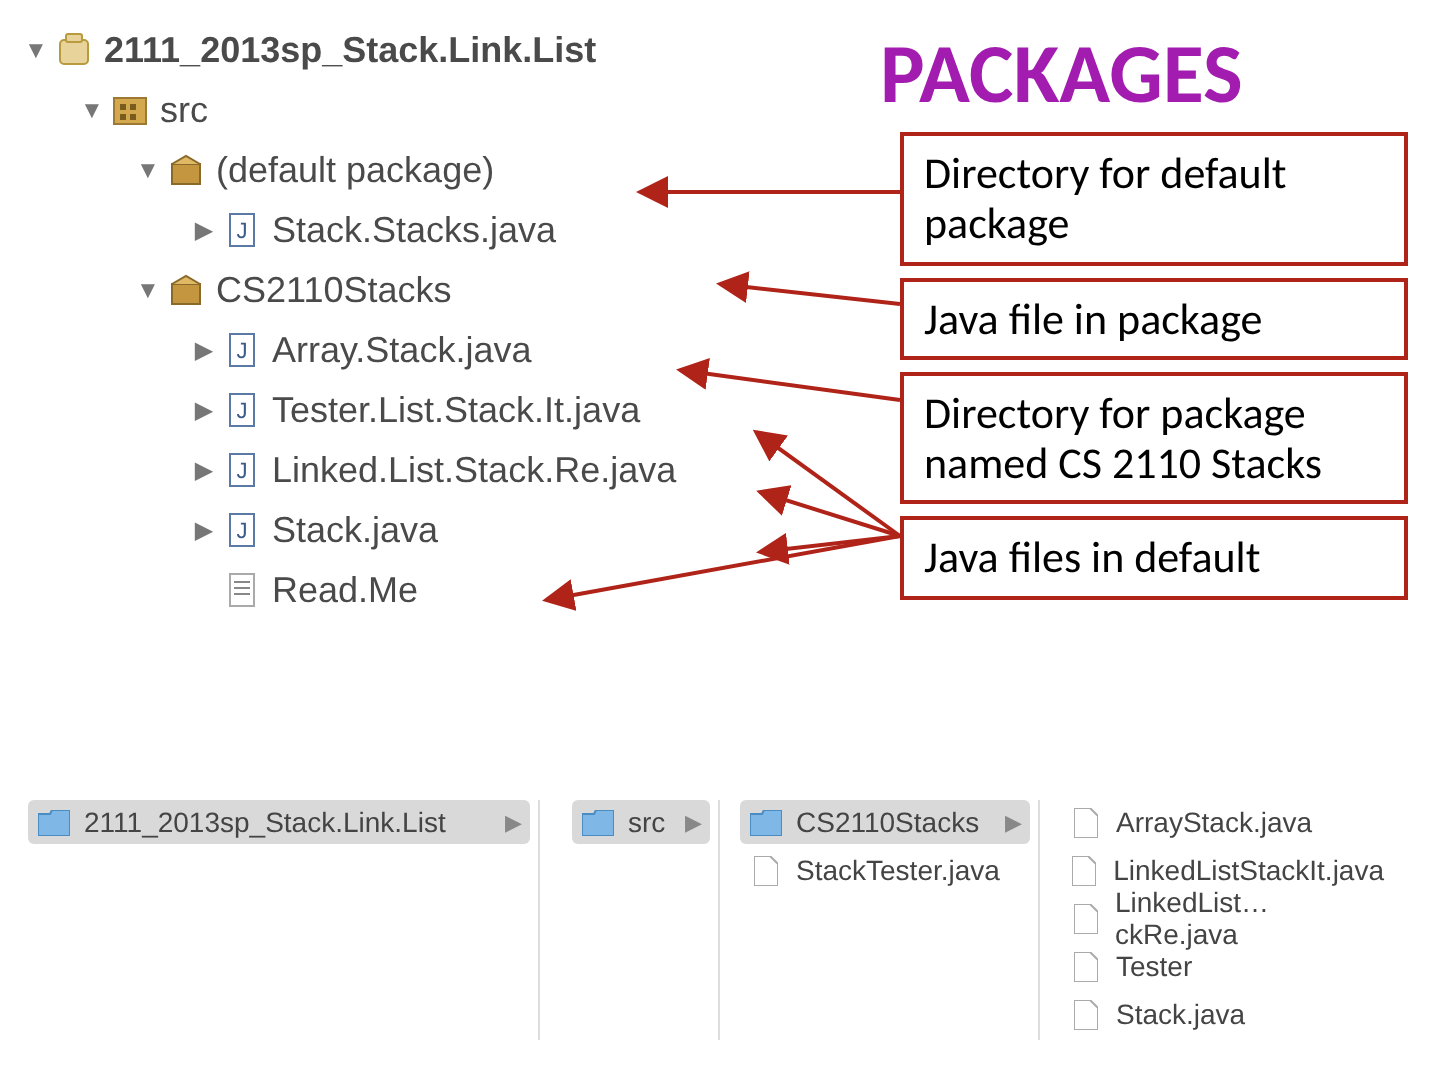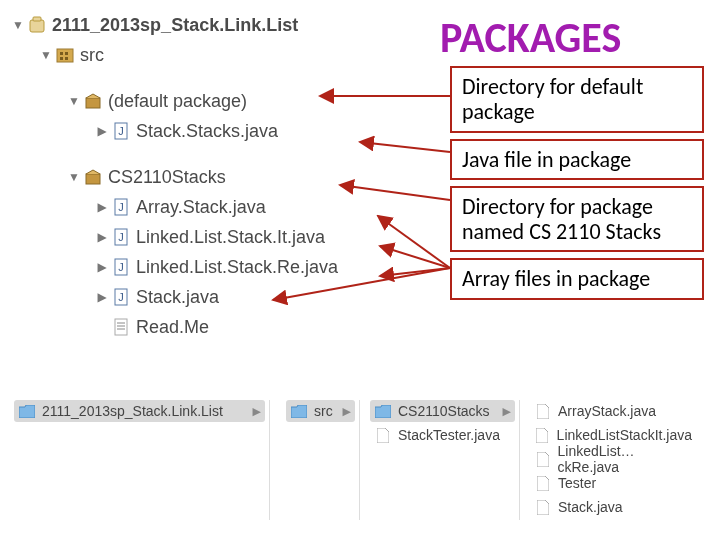--- a/index.html
+++ b/index.html
@@ -7,21 +7,21 @@
     width: 720px;
     height: 540px;
     font-family: Arial, Helvetica, sans-serif;
     background: #fff;
     position: relative;
     overflow: hidden;
   }
   .tree { position: absolute; top: 10px; left: 10px; font-size: 18px; color: #4a4a4a; }
   .tree-row { display: flex; align-items: center; height: 30px; white-space: nowrap; }
   .indent-1 { margin-left: 28px; }
-  .indent-2 { margin-left: 56px; margin-top: 16px; }
+  .indent-2 { margin-left: 56px; }
   .indent-3 { margin-left: 84px; }
   .arrow { width: 16px; display: inline-flex; justify-content: center; color: #777; font-size: 12px; }
   .arrow.down::before { content: "▼"; }
   .arrow.right::before { content: "▶"; }
   .arrow.none::before { content: ""; }
   .icon { width: 22px; height: 20px; display: inline-flex; align-items: center; justify-content: center; margin-right: 4px; }
   .jar-icon svg, .src-icon svg, .pkg-icon svg, .jfile-icon svg, .txt-icon svg { width: 20px; height: 20px; }
   .label { color: #4a4a4a; }
   .label.bold { font-weight: bold; }
 
@@ -146,21 +146,21 @@
     <span class="label">Array.Stack.java</span>
   </div>
   <div class="tree-row indent-3">
     <span class="arrow right"></span>
     <span class="icon jfile-icon">
       <svg viewBox="0 0 20 20">
           <rect x="4" y="2" width="12" height="16" fill="#fff" stroke="#5a7aa5"></rect>
           <text x="10" y="14" text-anchor="middle" font-size="11" fill="#3a5a8a" font-family="Arial">J</text>
         </svg>
     </span>
-    <span class="label">Linked.List.Stack.It.java</span>
+    <span class="label">Tester.List.Stack.It.java</span>
   </div>
   <div class="tree-row indent-3">
     <span class="arrow right"></span>
     <span class="icon jfile-icon">
       <svg viewBox="0 0 20 20">
           <rect x="4" y="2" width="12" height="16" fill="#fff" stroke="#5a7aa5"></rect>
           <text x="10" y="14" text-anchor="middle" font-size="11" fill="#3a5a8a" font-family="Arial">J</text>
         </svg>
     </span>
     <span class="label">Linked.List.Stack.Re.java</span>
@@ -188,21 +188,21 @@
     <span class="label">Read.Me</span>
   </div>
 </div>
 
 <div class="title">PACKAGES</div>
 
 <div class="callouts">
   <div class="callout">Directory for default package</div>
   <div class="callout">Java file in package</div>
   <div class="callout">Directory for package named CS 2110 Stacks</div>
-  <div class="callout">Array files in package</div>
+  <div class="callout">Java files in default</div>
 </div>
 
 <svg class="overlay" width="720" height="540">
   <defs>
     <marker id="ah" markerWidth="8" markerHeight="8" refX="7" refY="4" orient="auto">
       <path d="M0,0 L8,4 L0,8 Z" fill="#b02318"></path>
     </marker>
   </defs>
   <line x1="450" y1="96" x2="320" y2="96" stroke="#b02318" stroke-width="2" marker-end="url(#ah)"></line>
   <line x1="450" y1="152" x2="360" y2="142" stroke="#b02318" stroke-width="2" marker-end="url(#ah)"></line>

